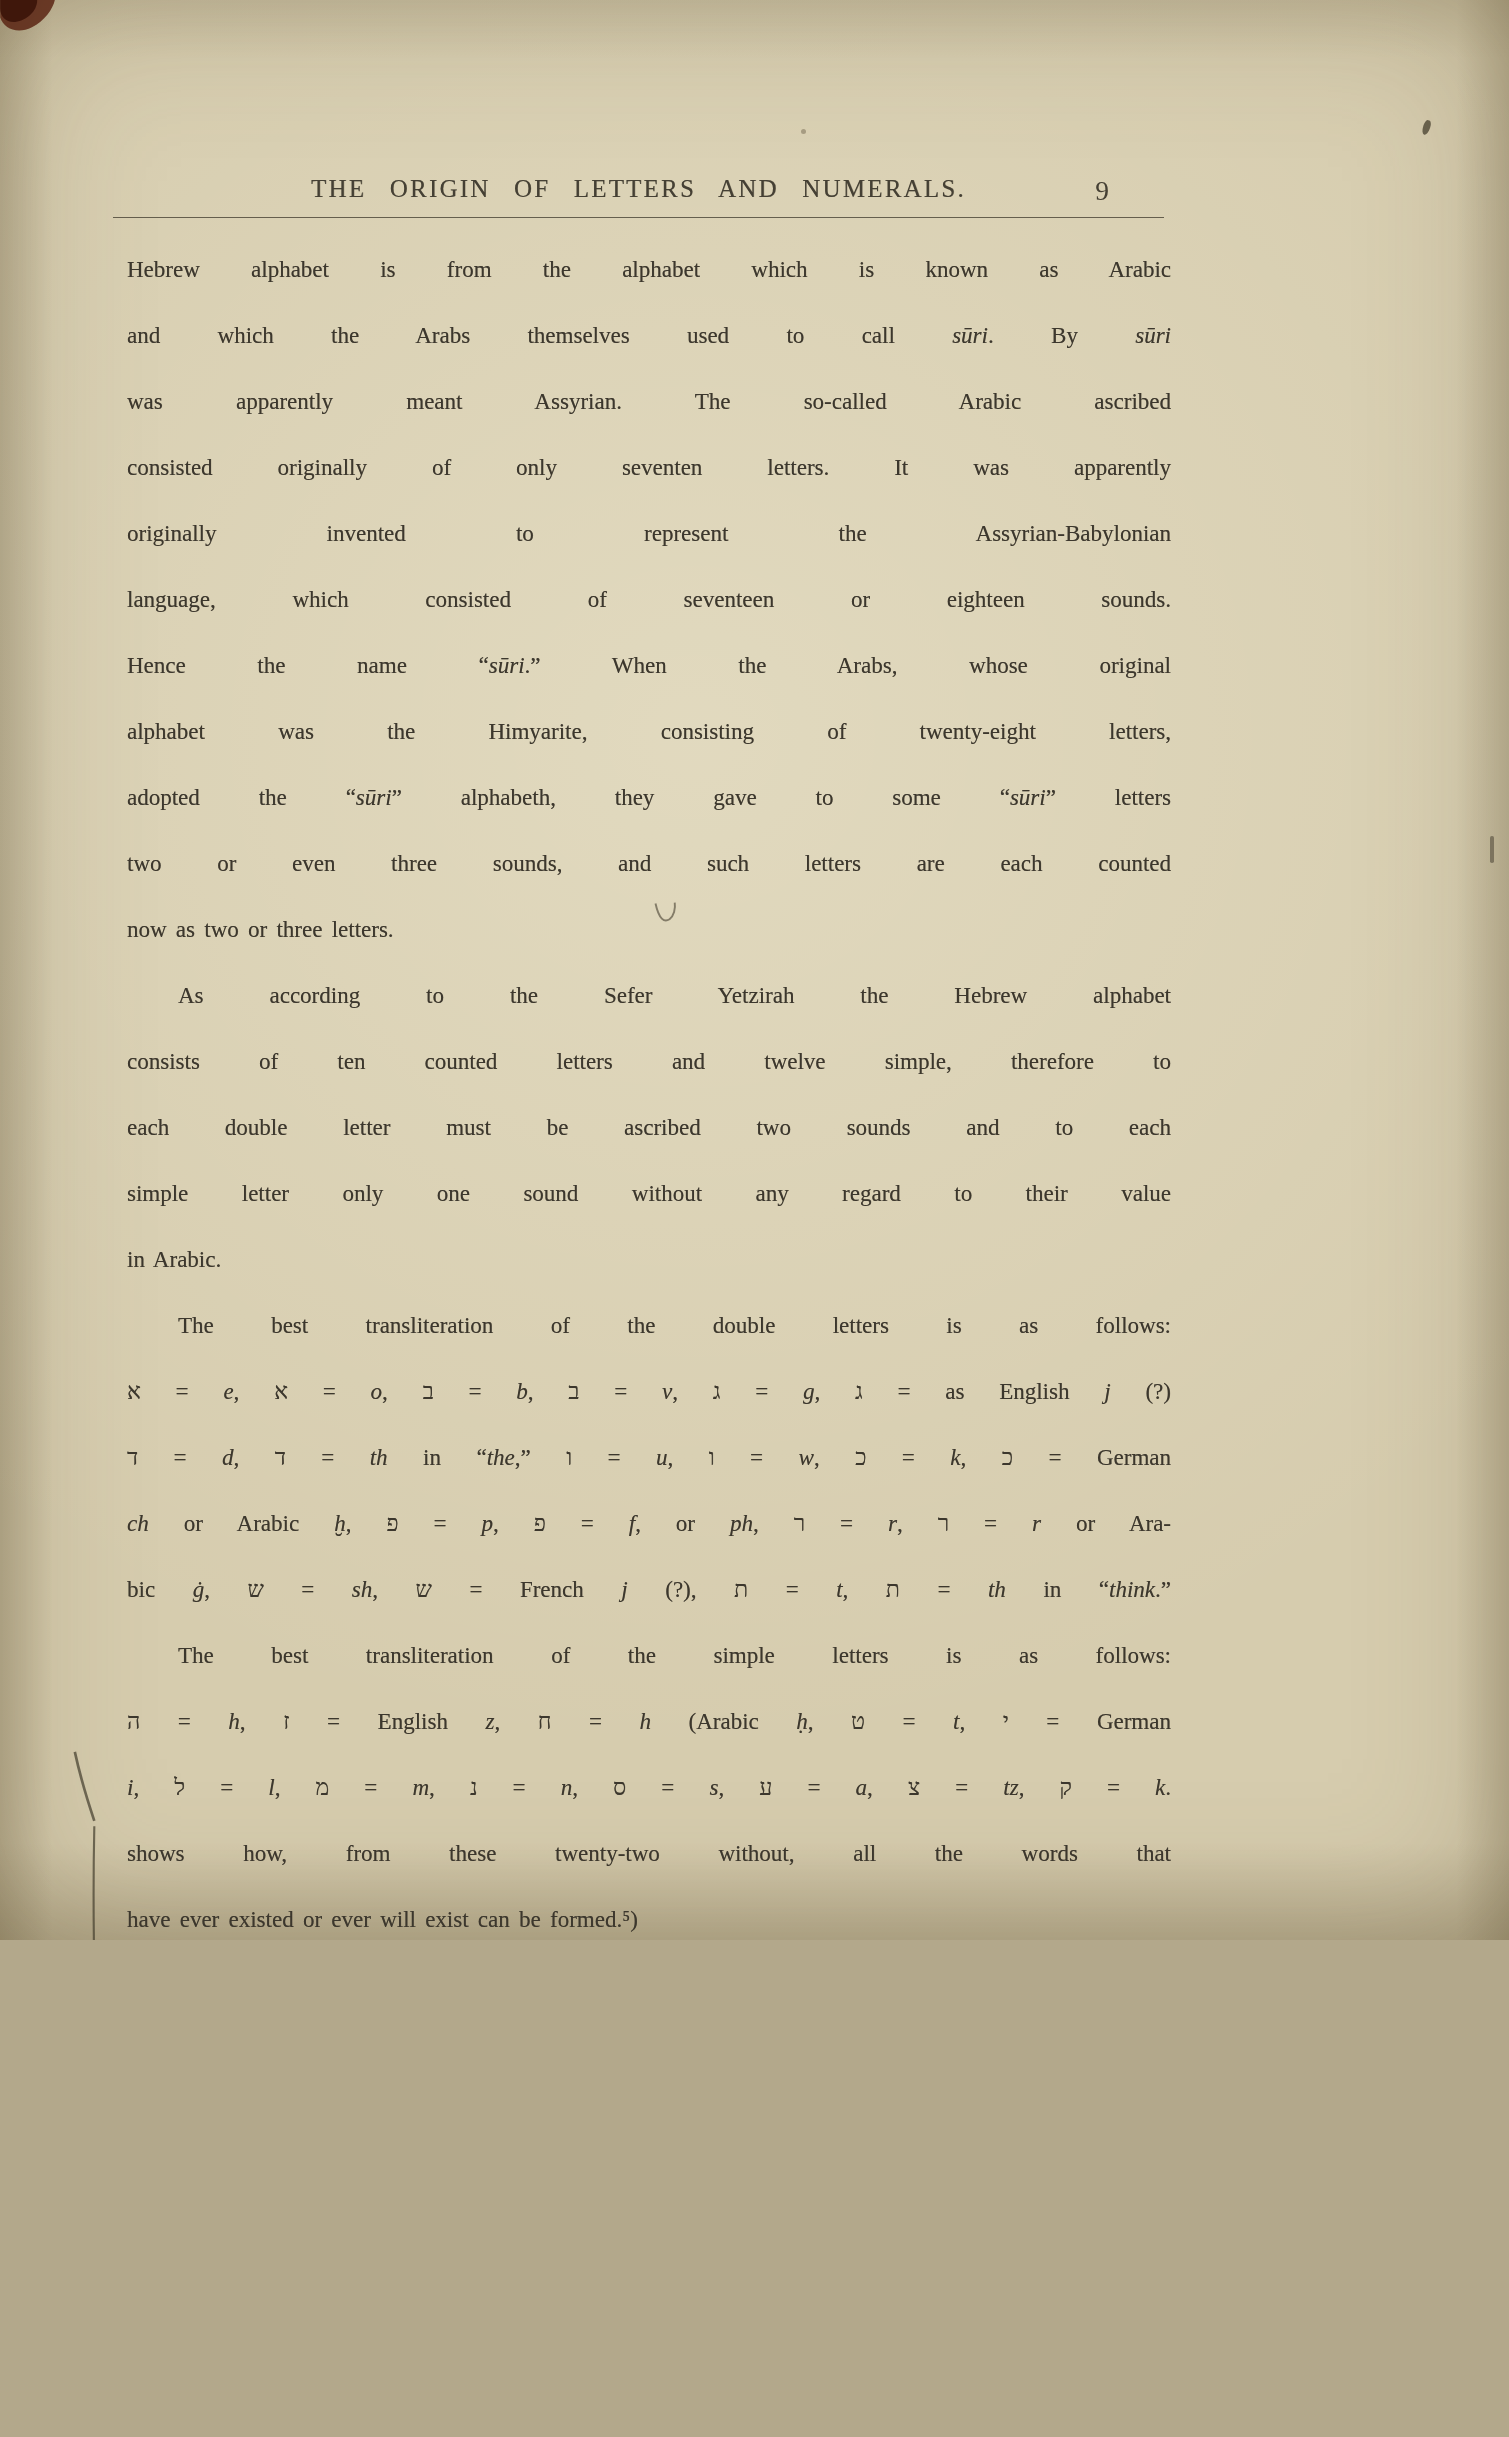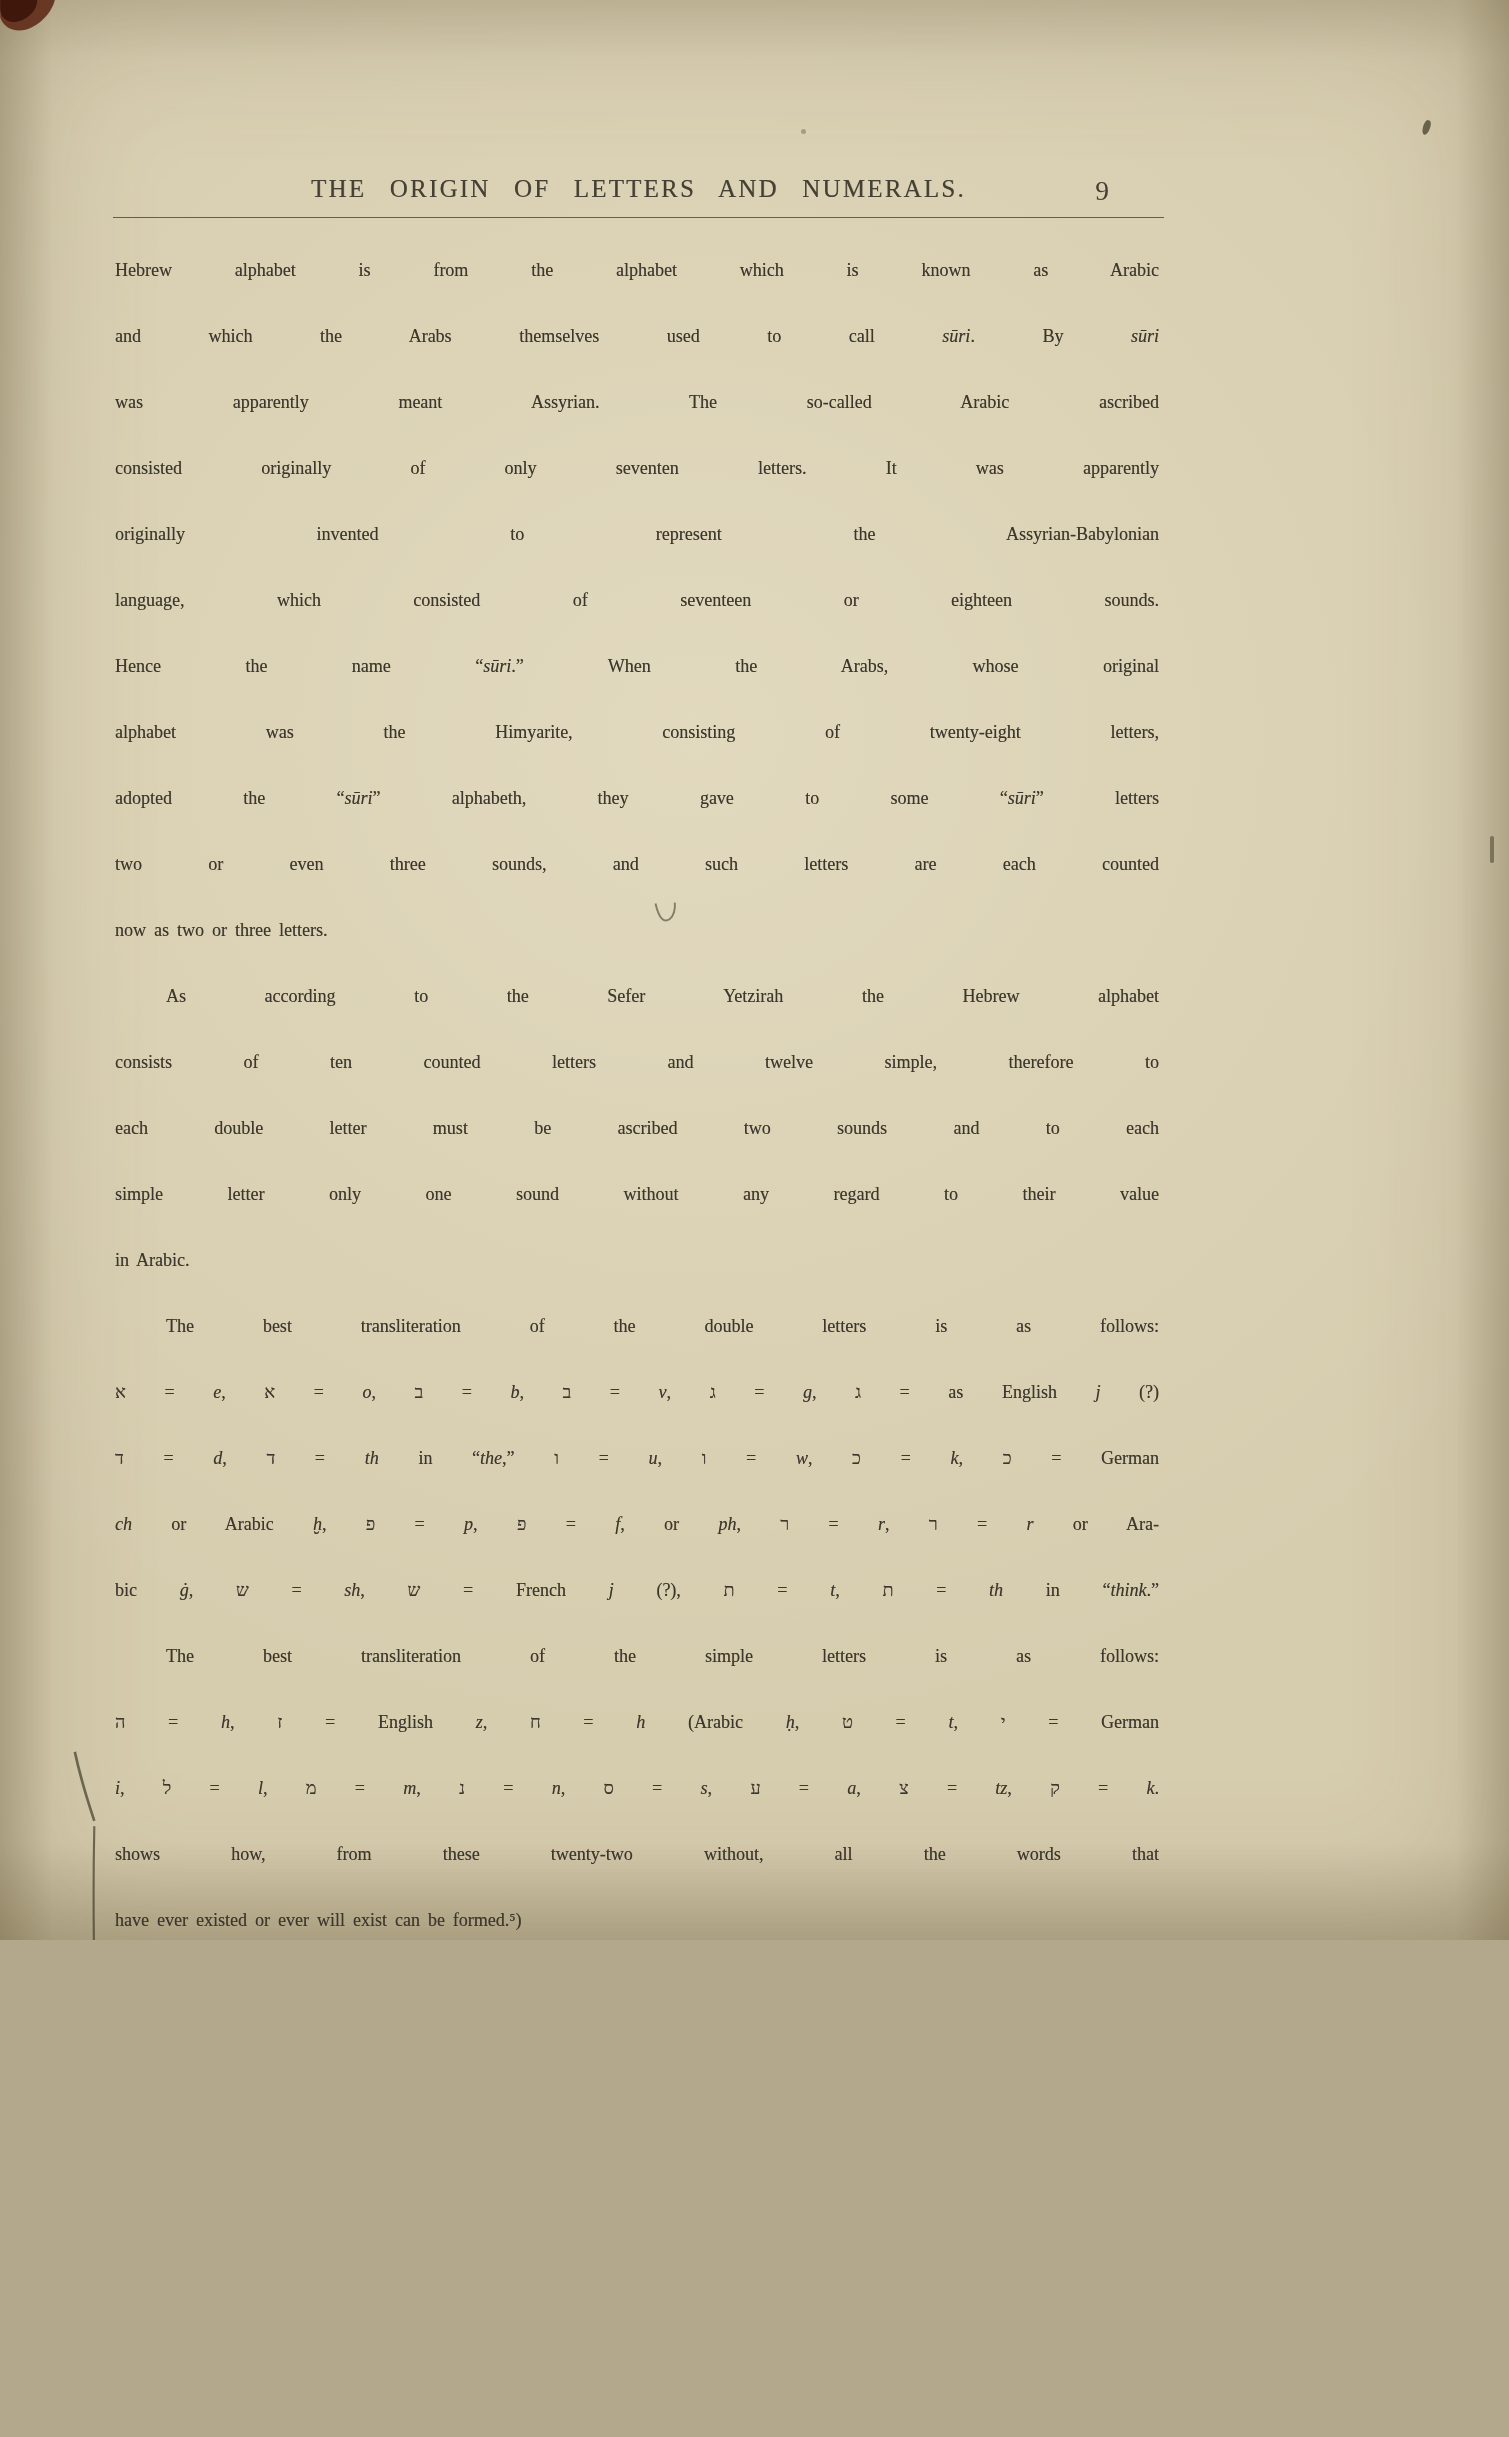--- a/index.html
+++ b/index.html
@@ -48,24 +48,24 @@
     color: var(--header-ink, #454034);
   }
   .header-rule {
     margin-top: 14px;
     border-top: 1.8px solid rgba(56,50,38,0.72);
   }
 
   
   .body-text {
     position: absolute;
-    left: 115px;
+    left: 127px;
     top: 237px;
     width: 1044px;
-    font-size: 18px;
+    font-size: 23px;
     line-height: 66px;
     word-spacing: 3.5px;
     text-shadow: 0.2px 0.2px 0 rgba(58,52,42,0.5);
   }
   .line {
     text-align: justify;
     text-align-last: justify;
   }
   .line.indent { text-indent: 51px; }
   .line.short { text-align-last: left; }

